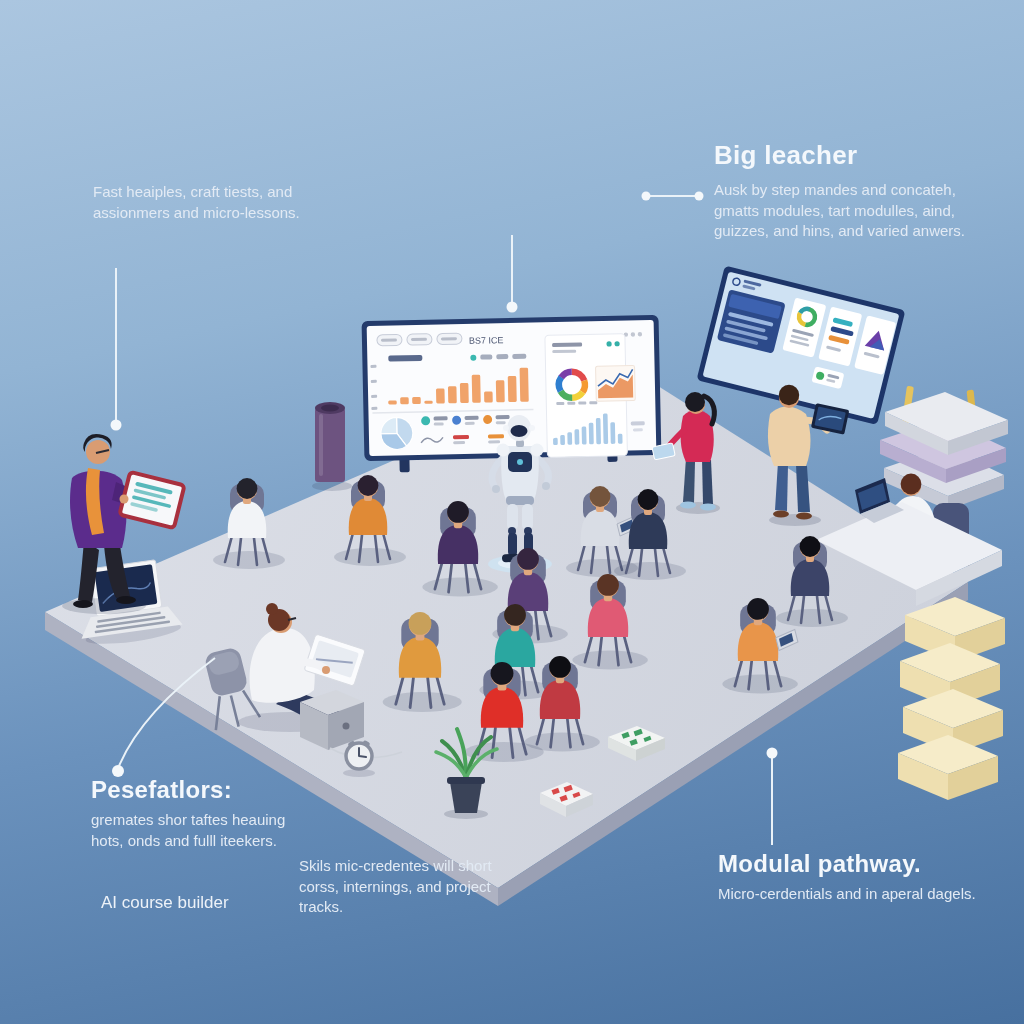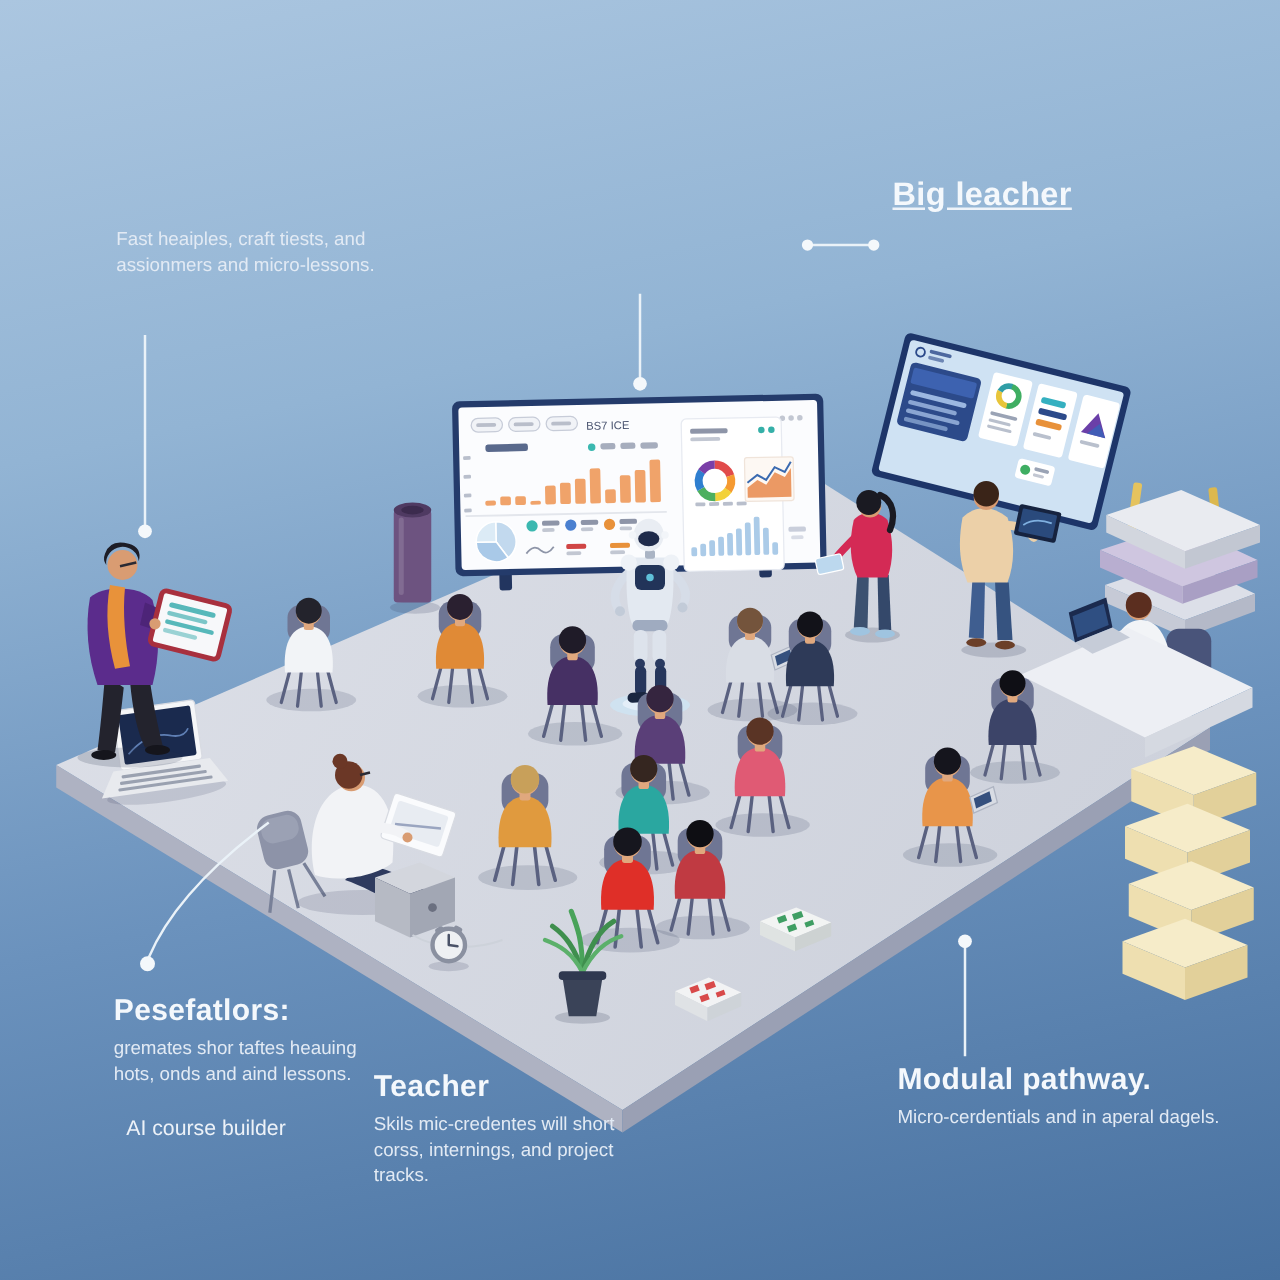--- a/index.html
+++ b/index.html
@@ -551,32 +551,32 @@
     <line x1="772" y1="757" x2="772" y2="845"></line>
     <circle cx="772" cy="753" r="5.5" fill="#f4f8fb" stroke="none"></circle>
   </g>
 </svg>
 
 <div class="label" style="left:93px;top:182px;width:240px;">
   <p>Fast heaiples, craft tiests, and assionmers and micro-lessons.</p>
 </div>
 
 
-<div class="label" style="left:714px;top:140px;width:272px;text-decoration:underline;">
+<div class="label" style="left:714px;top:140px;width:272px;">
   <h2>Big leacher</h2>
+  <p>Ausk by step mandes and concateh, gmatts modules, tart modulles, aind, guizzes, and hins, and varied anwers.</p>
 </div>
 
-<div class="label small" style="left:91px;top:776px;width:195px;margin-top:19px;">
+<div class="label small" style="left:91px;top:776px;width:195px;">
   <h2>Pesefatlors:</h2>
-  <p>gremates shor taftes heauing hots, onds and aind lessons.</p>
+  <p>gremates shor taftes heauing hots, onds and fulll iteekers.</p>
 </div>
 <div class="caption" style="left:101px;top:893px;">AI course builder</div>
 
 <div class="label small" style="left:299px;top:856px;width:235px;">
-  <h2>Teacher</h2>
   <p>Skils mic-credentes will short corss, internings, and project tracks.</p>
 </div>
 
 <div class="label small" style="left:718px;top:850px;width:300px;">
   <h2>Modulal pathway.</h2>
   <p>Micro-cerdentials and in aperal dagels.</p>
 </div>
 
 </div>
 

